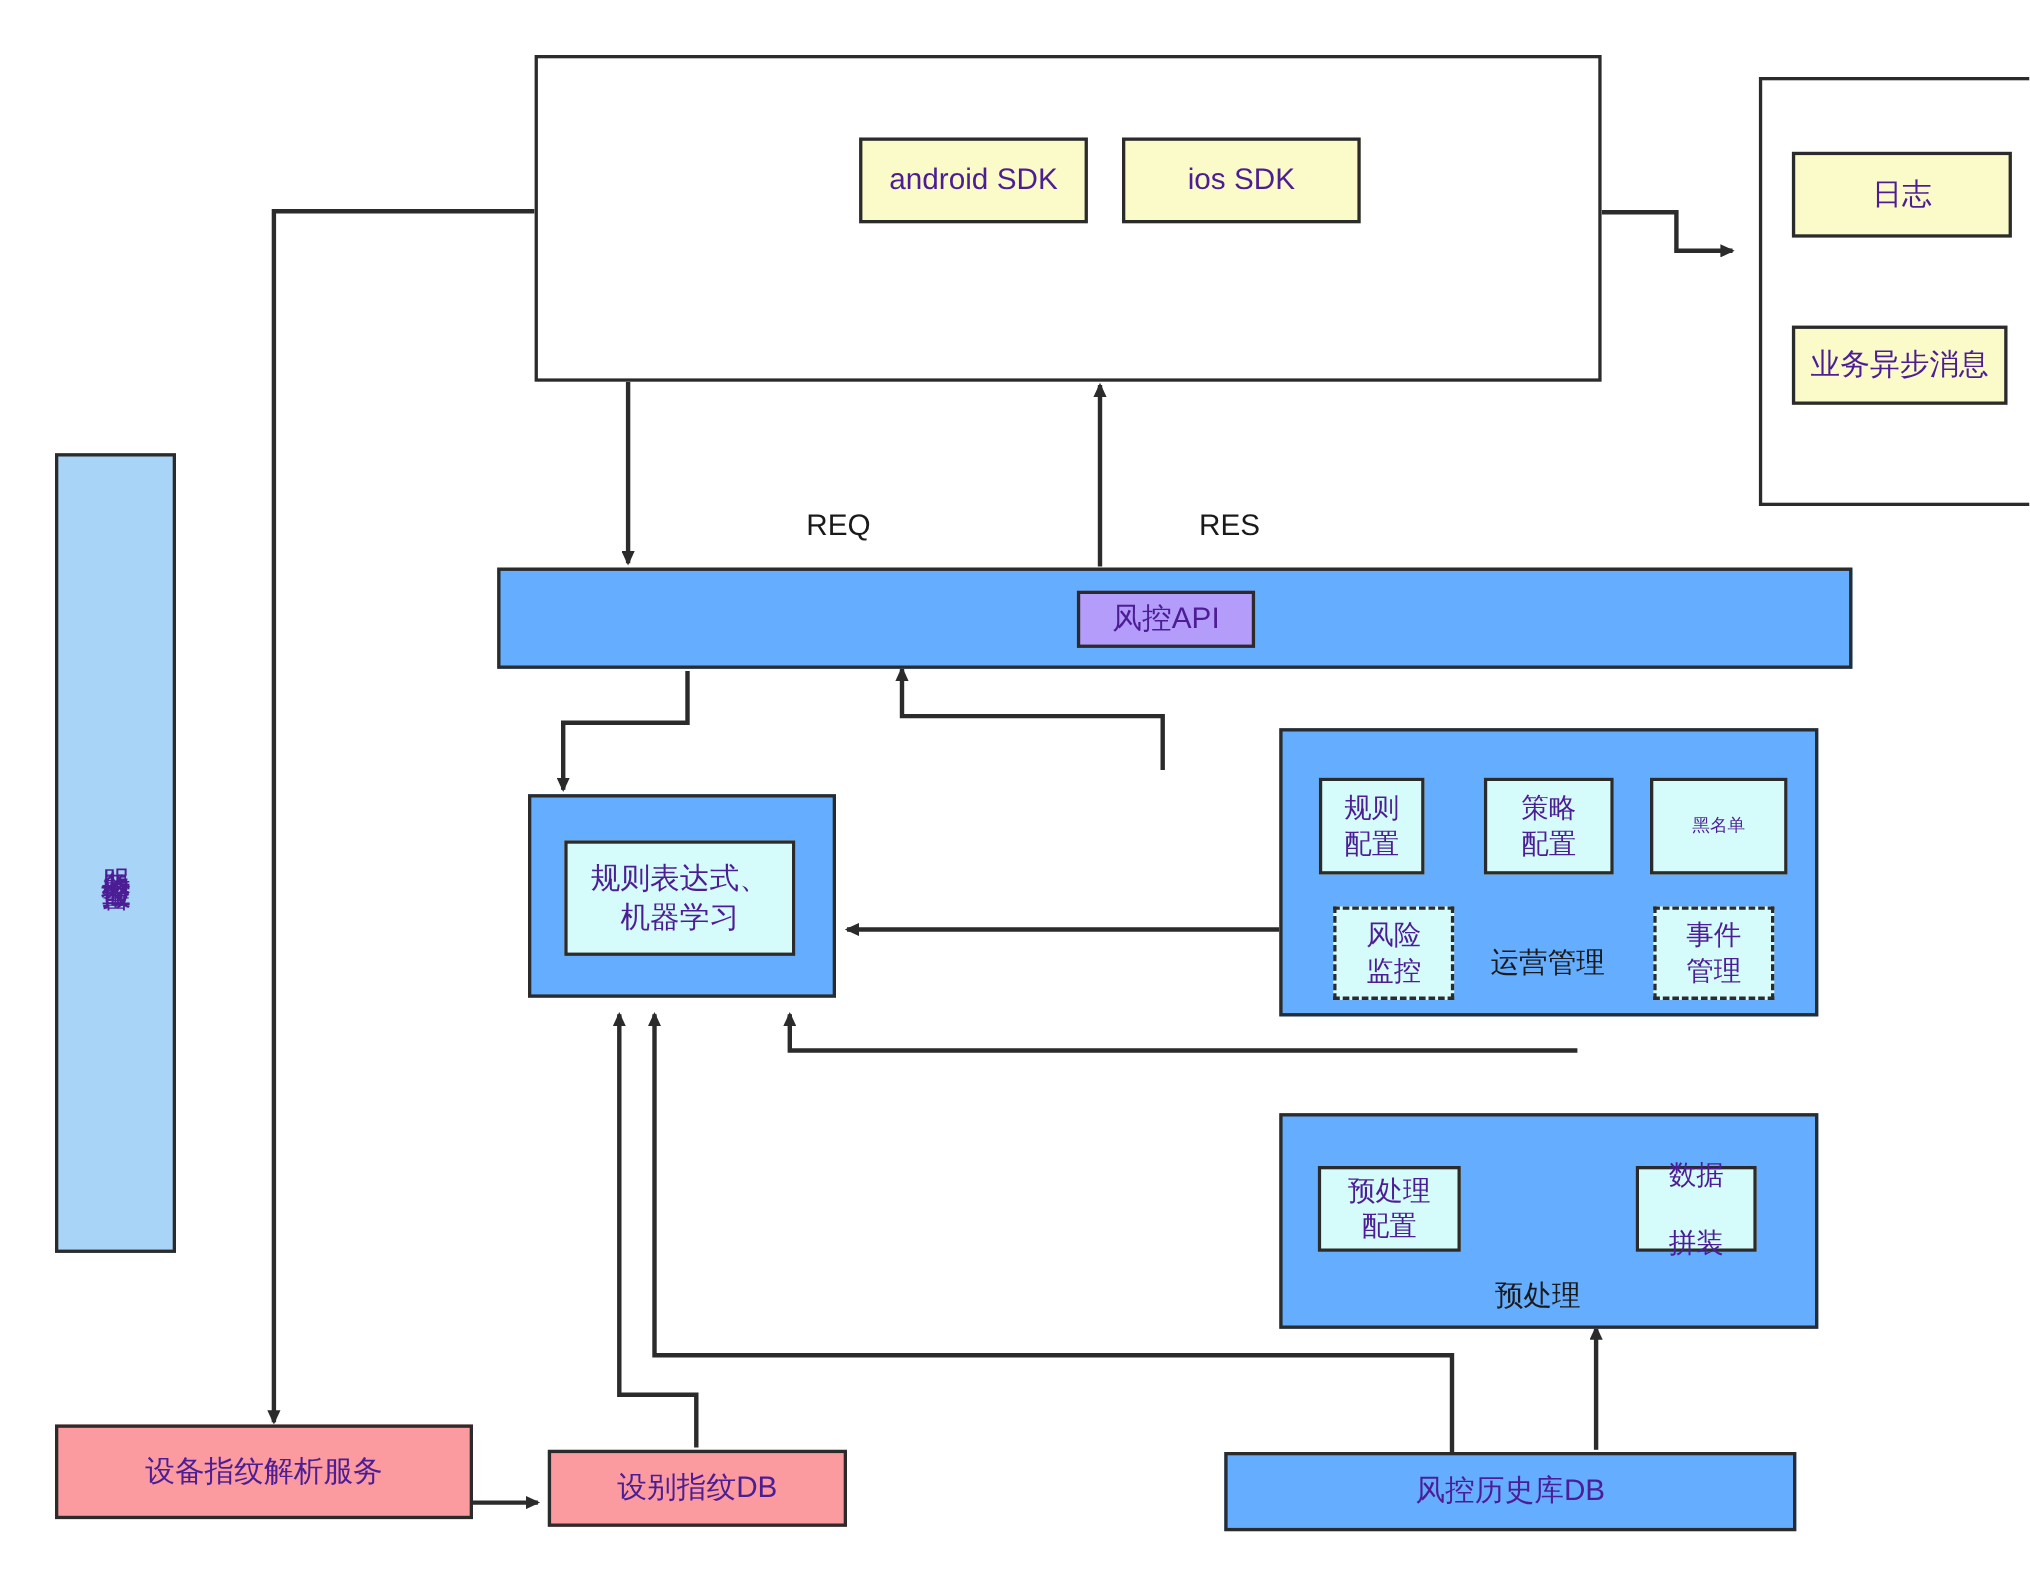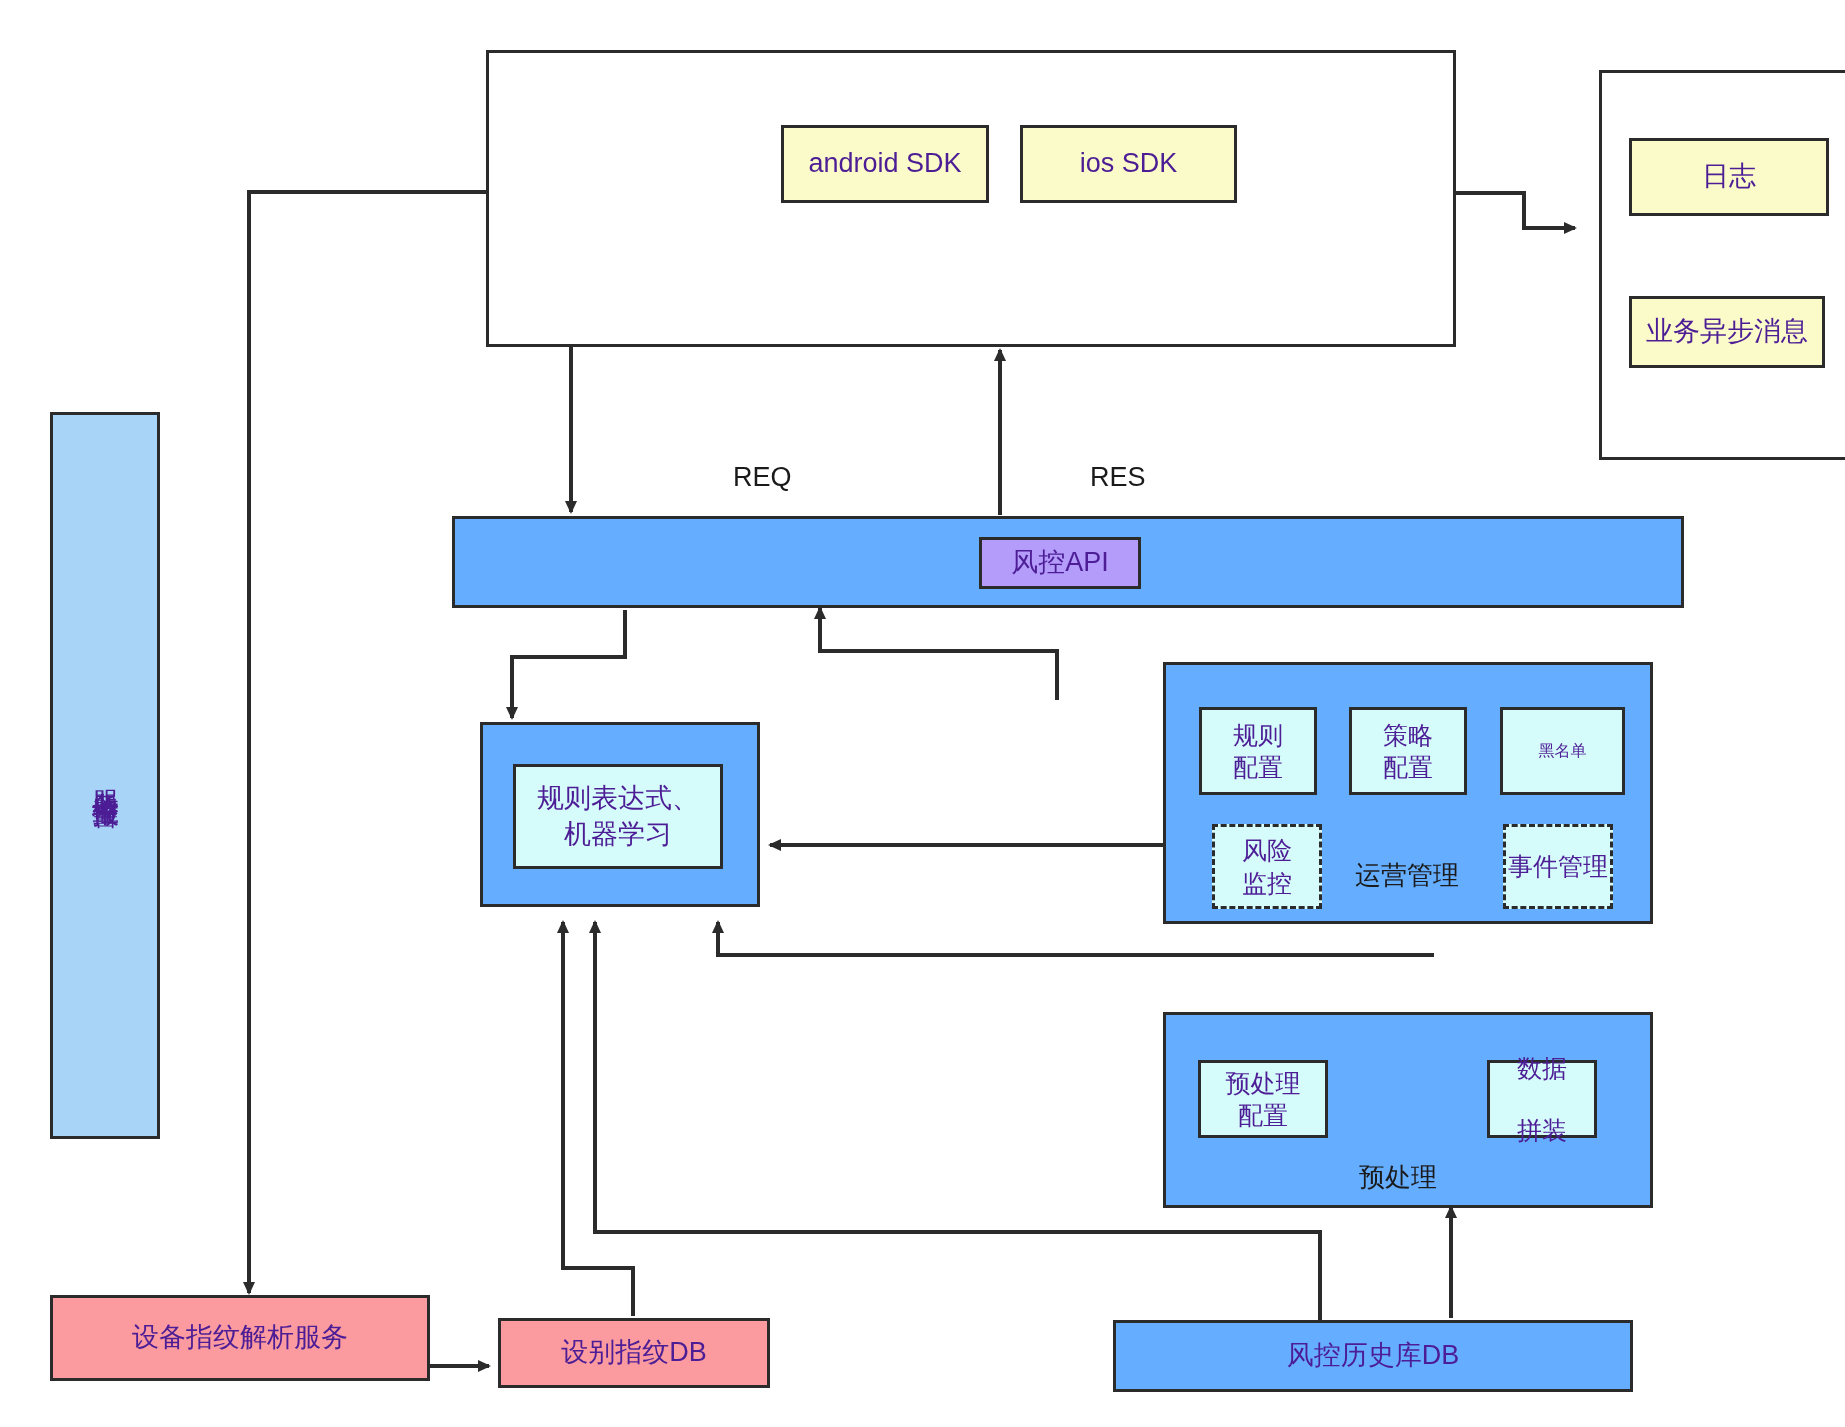--- a/index.html
+++ b/index.html
@@ -80,34 +80,34 @@
   <div class="node blue" style="left:452px;top:516px;width:1232px;height:92px;"></div>
   <div class="node purple fs27" style="left:979px;top:537px;width:162px;height:52px;">风控API</div>
 
   <div class="node blue" style="left:480px;top:722px;width:280px;height:185px;"></div>
   <div class="node cyan" style="left:513px;top:764px;width:210px;height:105px;flex-direction:column;">
     <span class="fs26">规则表达式、</span>
     <span class="fs26">机器学习</span>
   </div>
 
   <div class="node blue" style="left:1163px;top:662px;width:490px;height:262px;"></div>
-  <div class="node cyan" style="left:1199px;top:707px;width:118px;height:88px;flex-direction:column;">
+  <div class="node cyan" style="left:1199px;top:707px;width:96px;height:88px;flex-direction:column;">
     <span class="fs25">规则</span>
     <span class="fs25">配置</span>
   </div>
   <div class="node cyan" style="left:1349px;top:707px;width:118px;height:88px;flex-direction:column;">
     <span class="fs25">策略</span>
     <span class="fs25">配置</span>
   </div>
   <div class="node cyan" style="left:1500px;top:707px;width:125px;height:88px;">黑名单</div>
   <div class="node cyan dashed" style="left:1212px;top:824px;width:110px;height:85px;flex-direction:column;">
     <span class="fs25">风险</span>
     <span class="fs25">监控</span>
   </div>
-  <div class="node cyan dashed" style="left:1503px;top:824px;width:110px;height:85px;flex-direction:row;">
+  <div class="node cyan dashed" style="left:1503px;top:824px;width:110px;height:85px;flex-direction:column;">
     <span class="fs25">事件</span>
     <span class="fs25">管理</span>
   </div>
   <div class="grp-caption" style="left:1355px;top:858px;">运营管理</div>
 
   <div class="node blue" style="left:1163px;top:1012px;width:490px;height:196px;"></div>
   <div class="node cyan" style="left:1198px;top:1060px;width:130px;height:78px;flex-direction:column;">
     <span class="fs25">预处理</span>
     <span class="fs25">配置</span>
   </div>

